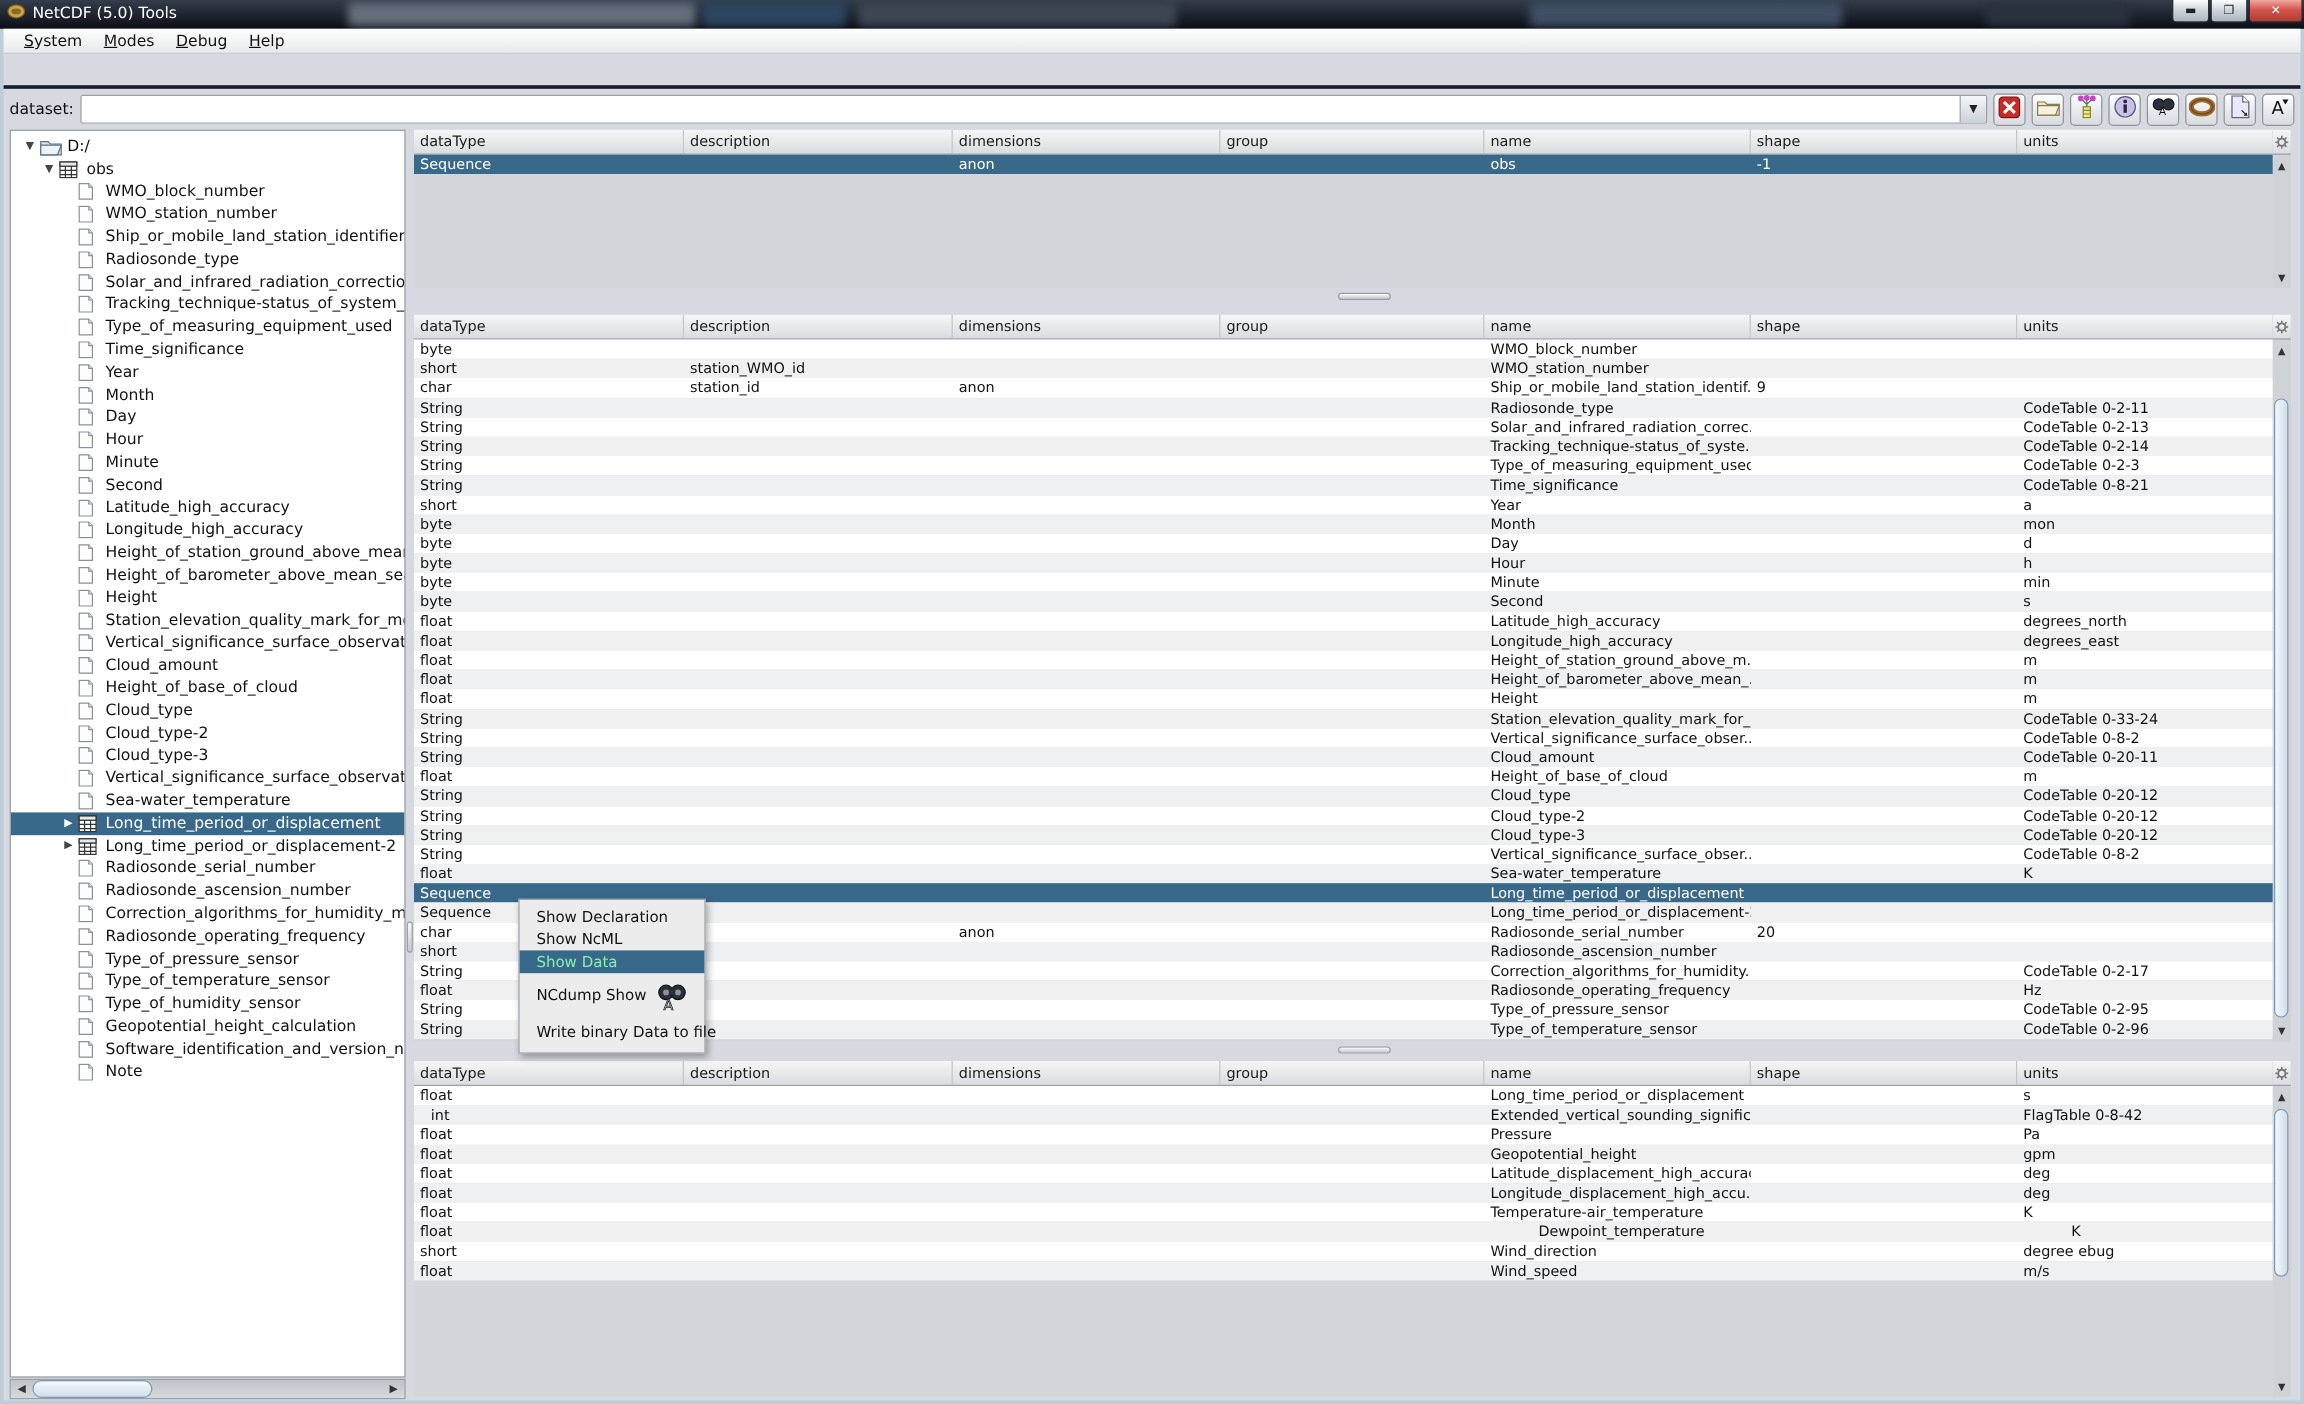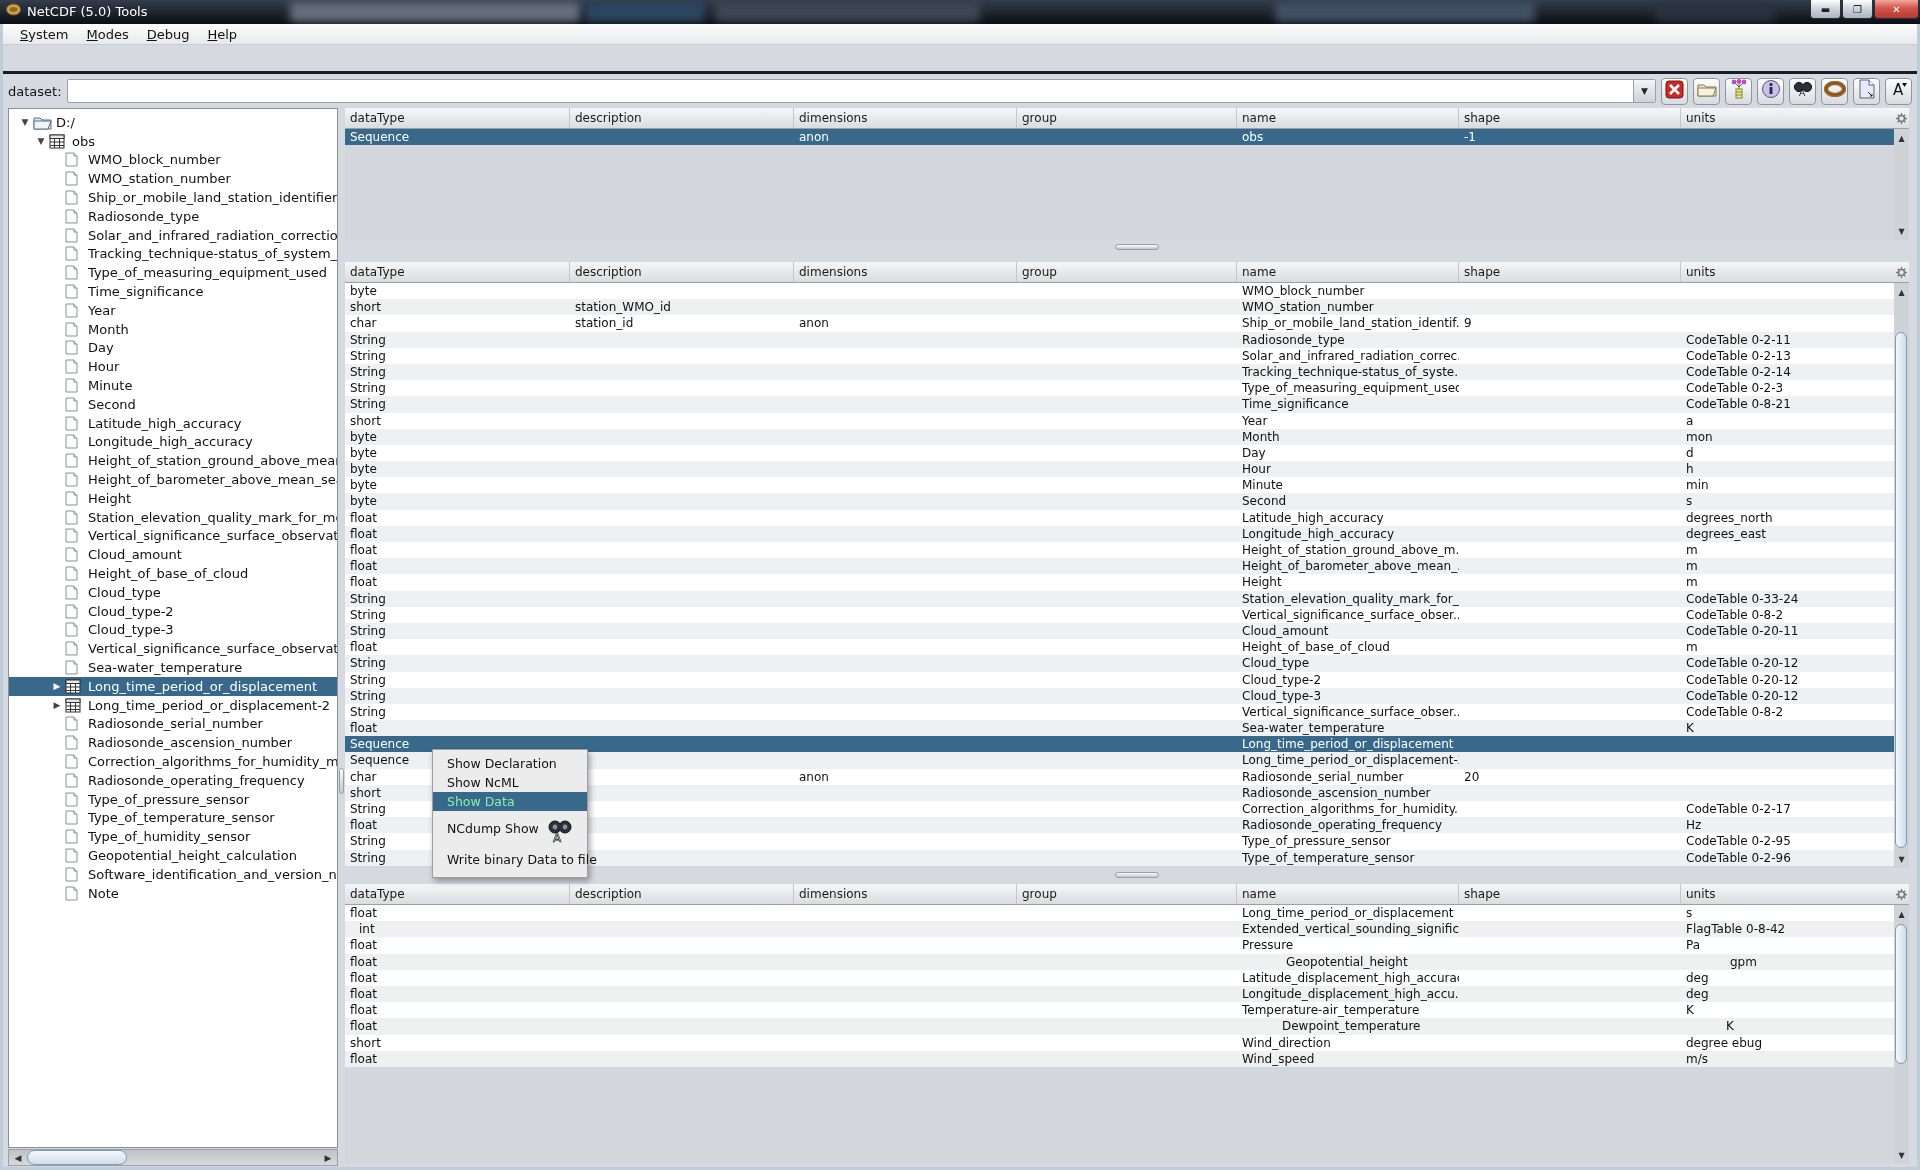--- a/index.html
+++ b/index.html
@@ -1118,21 +1118,21 @@
             <div class="td" style="width: 220px;"></div>
             <div class="td" style="width: 222px;">Pressure</div>
             <div class="td" style="width: 222px;"></div>
             <div class="td" style="width: 214px;">Pa</div>
           </div>
           <div class="trow alt">
             <div class="td" style="width: 225px;">float</div>
             <div class="td" style="width: 224px;"></div>
             <div class="td" style="width: 223px;"></div>
             <div class="td" style="width: 220px;"></div>
-            <div class="td" style="width: 222px; margin-left: 44px;">Geopotential_height</div>
+            <div class="td" style="width: 222px;">Geopotential_height</div>
             <div class="td" style="width: 222px;"></div>
             <div class="td" style="width: 214px;">gpm</div>
           </div>
           <div class="trow">
             <div class="td" style="width: 225px;">float</div>
             <div class="td" style="width: 224px;"></div>
             <div class="td" style="width: 223px;"></div>
             <div class="td" style="width: 220px;"></div>
             <div class="td" style="width: 222px;">Latitude_displacement_high_accuracy</div>
             <div class="td" style="width: 222px;"></div>

